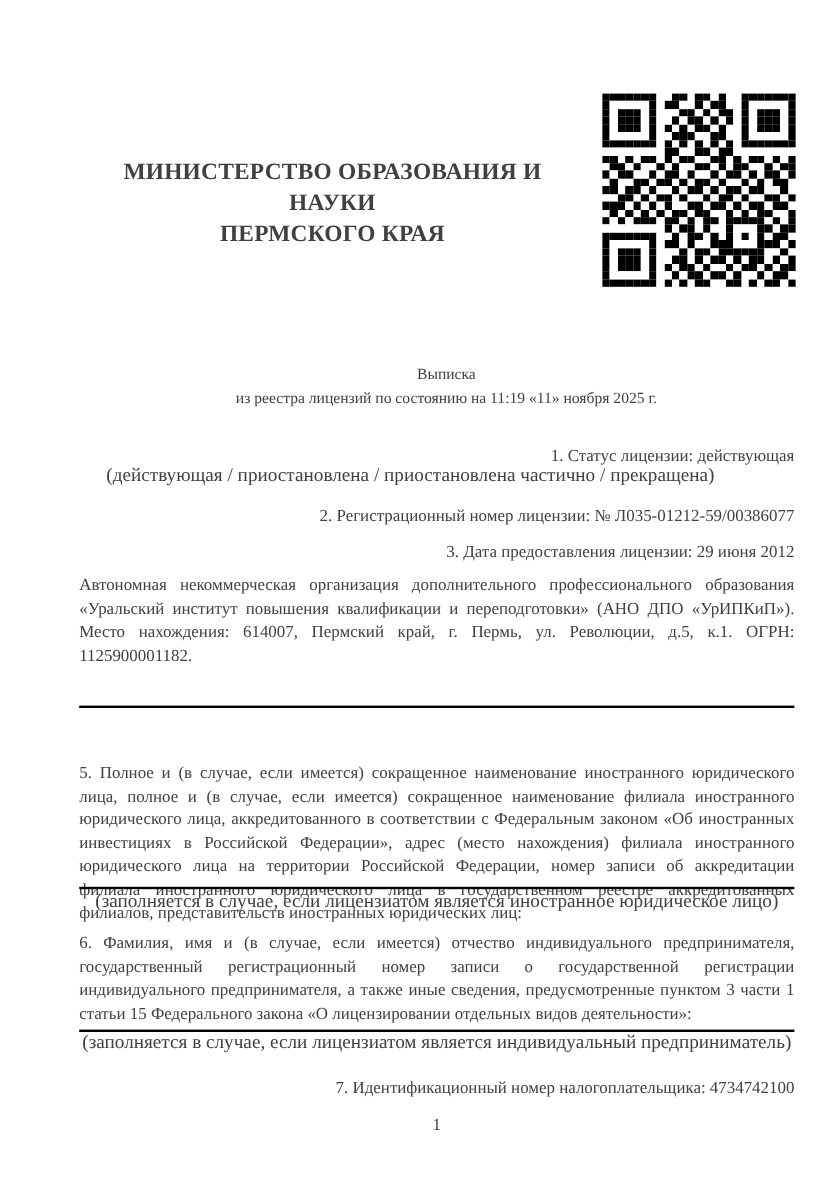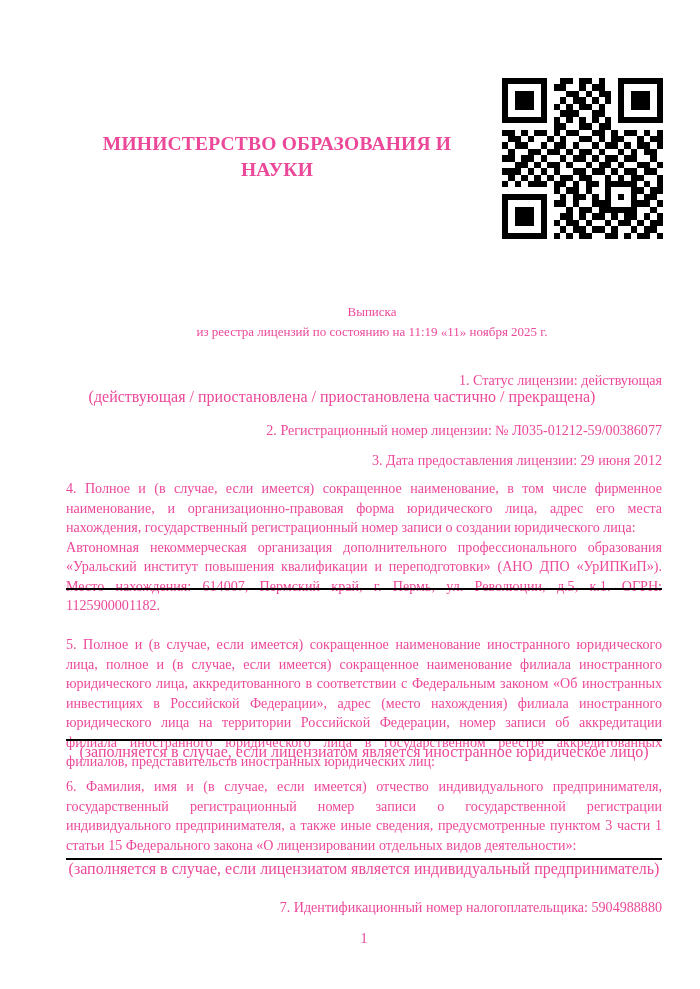--- a/index.html
+++ b/index.html
@@ -1,21 +1,21 @@
 <!DOCTYPE html>
 <html lang="ru"><head>
 <meta charset="utf-8">
 <style>
   html, body { margin: 0; padding: 0; background: #ffffff; }
   .page {
     position: relative;
     width: 700px;
     height: 989px;
     background: #ffffff;
-    color: #ec4899;
+    color: #404040;
     font-family: "Liberation Serif", serif;
     overflow: hidden;
   }
   .abs { position: absolute; text-align: right; }
 
   
   .ministry {
     left: 66px; top: 131px; width: 422px;
     text-align: center; font-weight: bold;
   }
@@ -49,20 +49,21 @@
   }
   p { margin: 0; }
 </style>
 </head>
 <body>
 
 <div class="page">
 
   <div class="abs ministry">
     <div class="ministry-line">МИНИСТЕРСТВО ОБРАЗОВАНИЯ И НАУКИ</div>
+    <div class="ministry-line">ПЕРМСКОГО КРАЯ</div>
   </div>
 
   <div class="abs qr">
       <div class="qr-row">
         <span class="qm qb"></span>
         <span class="qm qb"></span>
         <span class="qm qb"></span>
         <span class="qm qb"></span>
         <span class="qm qb"></span>
         <span class="qm qb"></span>
@@ -742,36 +743,35 @@
   </div>
 
   <div class="abs field body-text" style="top:371px;">1. Статус лицензии: действующая</div>
   <div class="abs small-caption" style="left:44px; top:390px;">(действующая / приостановлена / приостановлена частично / прекращена)</div>
 
   <div class="abs field body-text" style="top:421px;">2. Регистрационный номер лицензии: № Л035-01212-59/00386077</div>
 
   <div class="abs field body-text" style="top:451px;">3. Дата предоставления лицензии: 29 июня 2012</div>
 
   <div class="abs field body-text just" style="top:479px;">
-    <p>4. Полное и (в случае, если имеется) сокращенное наименование, в том числе фирменное наименование, и организационно-правовая форма юридического лица, адрес его места нахождения, государственный регистрационный номер записи о создании юридического лица:</p>
     <p>Автономная некоммерческая организация дополнительного профессионального образования «Уральский институт повышения квалификации и переподготовки» (АНО ДПО «УрИПКиП»). Место нахождения: 614007, Пермский край, г. Пермь, ул. Революции, д.5, к.1. ОГРН: 1125900001182.</p>
   </div>
   <div class="abs rule" style="top:588px;"></div>
 
   <div class="abs field body-text just" style="top:625px;margin-top:10px;">
     <p>5. Полное и (в случае, если имеется) сокращенное наименование иностранного юридического лица, полное и (в случае, если имеется) сокращенное наименование филиала иностранного юридического лица, аккредитованного в соответствии с Федеральным законом «Об иностранных инвестициях в Российской Федерации», адрес (место нахождения) филиала иностранного юридического лица на территории Российской Федерации, номер записи об аккредитации филиала иностранного юридического лица в государственном реестре аккредитованных филиалов, представительств иностранных юридических лиц:</p>
     <p></p>
   </div>
   <div class="abs rule" style="top:739px;"></div>
   <div class="abs small-caption" style="left:66px; top:745px;">(заполняется в случае, если лицензиатом является иностранное юридическое лицо)</div>
 
   <div class="abs field body-text just" style="top:777px;">
     <p>6. Фамилия, имя и (в случае, если имеется) отчество индивидуального предпринимателя, государственный регистрационный номер записи о государственной регистрации индивидуального предпринимателя, а также иные сведения, предусмотренные пунктом 3 части 1 статьи 15 Федерального закона «О лицензировании отдельных видов деятельности»:</p>
     <p></p>
   </div>
   <div class="abs rule" style="top:858px;"></div>
   <div class="abs small-caption" style="left:66px; top:862px;">(заполняется в случае, если лицензиатом является индивидуальный предприниматель)</div>
 
-  <div class="abs field body-text" style="top:898px;">7. Идентификационный номер налогоплательщика: 5904988880</div>
+  <div class="abs field body-text" style="top:898px;">7. Идентификационный номер налогоплательщика: 4734742100</div>
 
   <div class="abs page-number">1</div>
 
 </div>
 
 </body></html>

